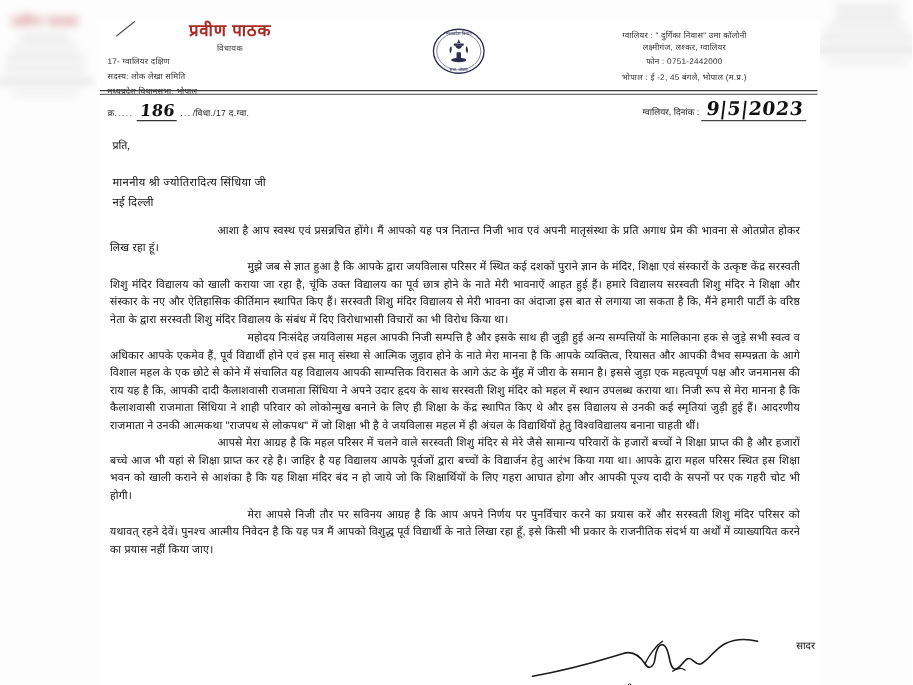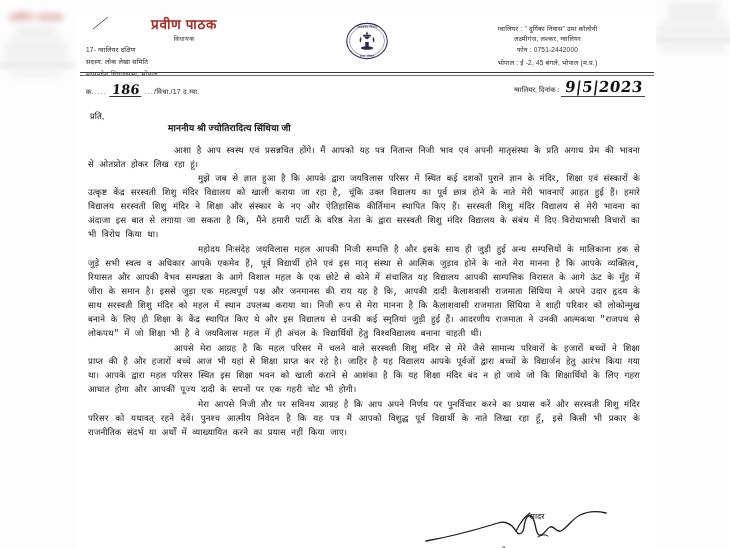--- a/index.html
+++ b/index.html
@@ -103,48 +103,48 @@
     font-size:15px;font-weight:bold;color:#111;
     border-bottom:1px solid #444;padding:0 3px;line-height:1.05;
     transform:skewX(-7deg);letter-spacing:.5px;
   }
 
   
   .addr{
     position:relative;margin-top:4px;padding-left:12px;
   }
   .addr-to{
-    font-size:8.5px;color:#111;margin-bottom:0;
+    font-size:8.5px;color:#111;margin-bottom:18px;
     font-family:"Liberation Serif", serif;
   }
   .addr-block{
-    margin-left:78px;font-size:9px;color:#111;line-height:1.75;
-    font-family:"Liberation Serif", serif;letter-spacing:.3px;font-weight:bold;
+    font-size:9px;color:#111;line-height:1.75;
+    font-family:"Liberation Serif", serif;letter-spacing:.3px;
   }
 
   
   .body{
     margin-top:8px;padding:0 16px 0 10px;
-    font-family:Liberation Mono, monospace;
+    font-family:Liberation Sans, sans-serif;
     font-size:8.6px;color:#111;
     line-height:1.62;
     text-align:justify;
     letter-spacing:.15px;
   }
   .para{margin:0 0 1px 0;}
   .para.ind{text-indent:86px;}
   .para.ind2{text-indent:110px;}
 
   
   .signblock{
     position:absolute;right:26px;bottom:6px;width:230px;text-align:center;
   }
   .sadar{
     font-size:8px;color:#111;font-family:"Liberation Serif", serif;
-    position:relative;left:22px;top:4px;text-align:center;
+    position:relative;left:22px;top:4px;text-align:right;
   }
   .sigsvg{display:block;margin:-10px auto -4px;}
   .signame{
     font-size:8.5px;color:#111;font-family:"Liberation Serif", serif;
     letter-spacing:.4px;line-height:1.55;
   }
 </style>
 </head>
 <body>
 
@@ -224,20 +224,21 @@
       <div class="daterow">
         <span>ग्वालियर, दिनांक :</span>
         <span class="dval">9|5|2023</span>
       </div>
     </div>
 
     <div class="addr">
       <div class="addr-to">प्रति,</div>
       <div class="addr-block">
         <div>माननीय श्री ज्योतिरादित्य सिंधिया जी</div>
+        <div>नई दिल्ली</div>
       </div>
     </div>
 
     <div class="body">
       <p class="para ind">आशा है आप स्वस्थ एवं प्रसन्नचित होंगे। मैं आपको यह पत्र नितान्त निजी भाव एवं अपनी मातृसंस्था के प्रति अगाध प्रेम की भावना से ओतप्रोत होकर लिख रहा हूं।</p>
       <p class="para ind2">मुझे जब से ज्ञात हुआ है कि आपके द्वारा जयविलास परिसर में स्थित कई दशकों पुराने ज्ञान के मंदिर, शिक्षा एवं संस्कारों के उत्कृष्ट केंद्र सरस्वती शिशु मंदिर विद्यालय को खाली कराया जा रहा है, चूंकि उक्त विद्यालय का पूर्व छात्र होने के नाते मेरी भावनाऐं आहत हुई हैं। हमारे विद्यालय सरस्वती शिशु मंदिर ने शिक्षा और संस्कार के नए और ऐतिहासिक कीर्तिमान स्थापित किए हैं। सरस्वती शिशु मंदिर विद्यालय से मेरी भावना का अंदाजा इस बात से लगाया जा सकता है कि, मैंने हमारी पार्टी के वरिष्ठ नेता के द्वारा सरस्वती शिशु मंदिर विद्यालय के संबंध में दिए विरोधाभासी विचारों का भी विरोध किया था।</p>
       <p class="para ind2">महोदय निःसंदेह जयविलास महल आपकी निजी सम्पत्ति है और इसके साथ ही जुड़ी हुई अन्य सम्पत्तियों के मालिकाना हक से जुड़े सभी स्वत्व व अधिकार आपके एकमेव हैं, पूर्व विद्यार्थी होने एवं इस मातृ संस्था से आत्मिक जुड़ाव होने के नाते मेरा मानना है कि आपके व्यक्तित्व, रियासत और आपकी वैभव सम्पन्नता के आगे विशाल महल के एक छोटे से कोने में संचालित यह विद्यालय आपकी साम्पत्तिक विरासत के आगे ऊंट के मुँह में जीरा के समान है। इससे जुड़ा एक महत्वपूर्ण पक्ष और जनमानस की राय यह है कि, आपकी दादी कैलाशवासी राजमाता सिंधिया ने अपने उदार हृदय के साथ सरस्वती शिशु मंदिर को महल में स्थान उपलब्ध कराया था। निजी रूप से मेरा मानना है कि कैलाशवासी राजमाता सिंधिया ने शाही परिवार को लोकोन्मुख बनाने के लिए ही शिक्षा के केंद्र स्थापित किए थे और इस विद्यालय से उनकी कई स्मृतियां जुड़ी हुई हैं। आदरणीय राजमाता ने उनकी आत्मकथा "राजपथ से लोकपथ" में जो शिक्षा भी है वे जयविलास महल में ही अंचल के विद्यार्थियों हेतु विश्वविद्यालय बनाना चाहती थीं।</p>
       <p class="para ind">आपसे मेरा आग्रह है कि महल परिसर में चलने वाले सरस्वती शिशु मंदिर से मेरे जैसे सामान्य परिवारों के हजारों बच्चों ने शिक्षा प्राप्त की है और हजारों बच्चे आज भी यहां से शिक्षा प्राप्त कर रहे है। जाहिर है यह विद्यालय आपके पूर्वजों द्वारा बच्चों के विद्यार्जन हेतु आरंभ किया गया था। आपके द्वारा महल परिसर स्थित इस शिक्षा भवन को खाली कराने से आशंका है कि यह शिक्षा मंदिर बंद न हो जाये जो कि शिक्षार्थियों के लिए गहरा आघात होगा और आपकी पूज्य दादी के सपनों पर एक गहरी चोट भी होगी।</p>
       <p class="para ind2">मेरा आपसे निजी तौर पर सविनय आग्रह है कि आप अपने निर्णय पर पुनर्विचार करने का प्रयास करें और सरस्वती शिशु मंदिर परिसर को यथावत् रहने देवें। पुनश्च आत्मीय निवेदन है कि यह पत्र मैं आपको विशुद्ध पूर्व विद्यार्थी के नाते लिखा रहा हूँ, इसे किसी भी प्रकार के राजनीतिक संदर्भ या अर्थों में व्याख्यायित करने का प्रयास नहीं किया जाए।</p>
     </div>

